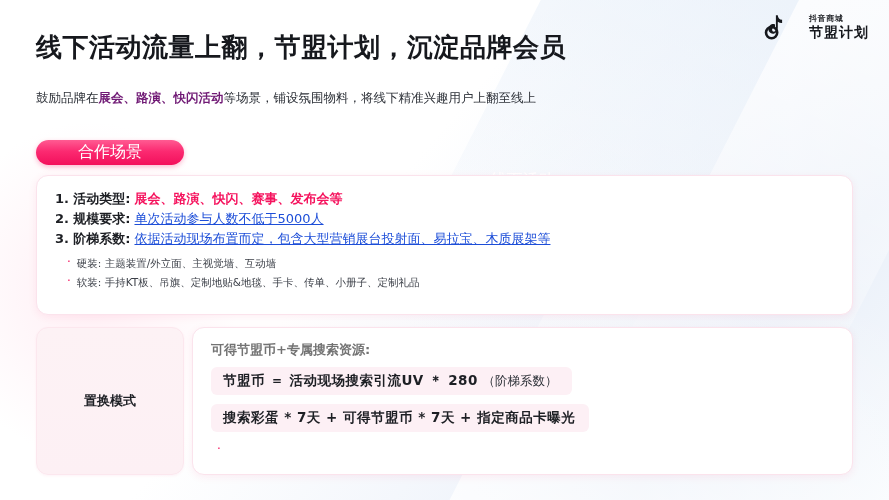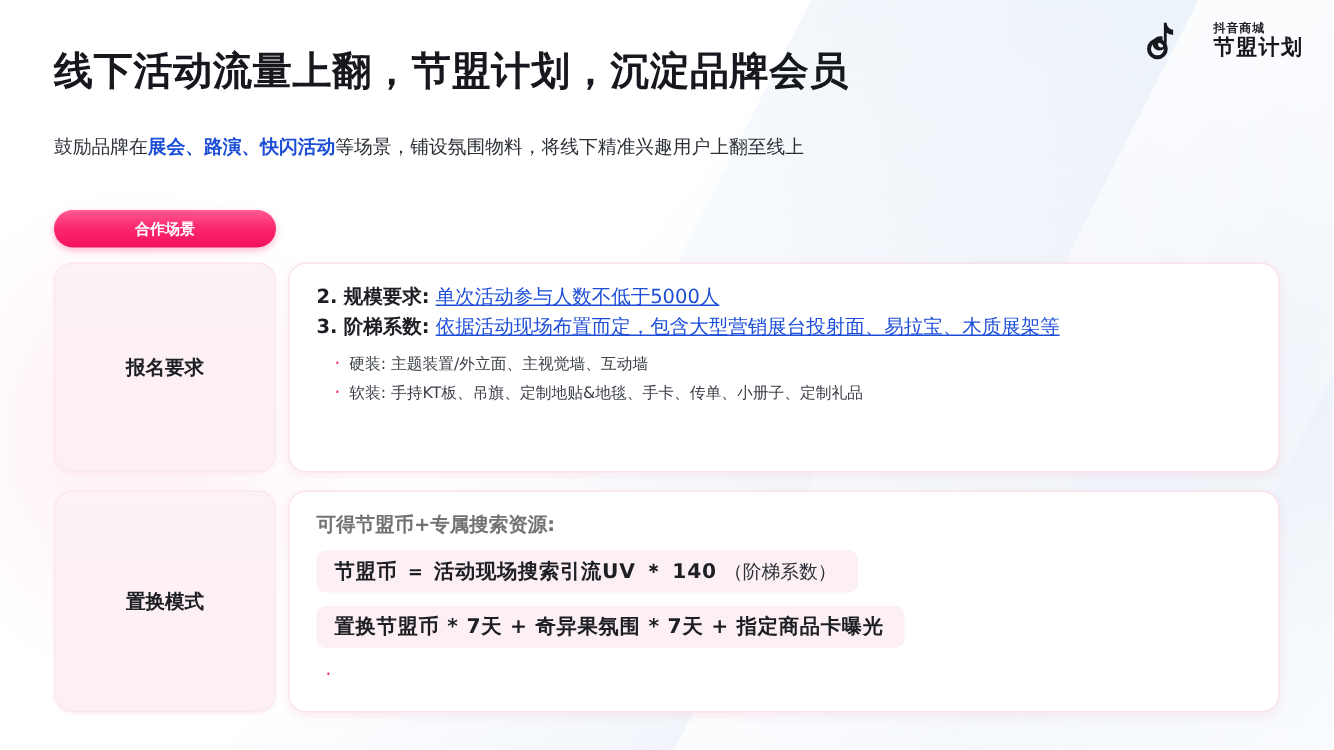--- a/index.html
+++ b/index.html
@@ -51,41 +51,41 @@
 
   #page-title{
     position:absolute; left:36px; top:30px;
     font-size:26px; font-weight:bold; color:#16181d;
     letter-spacing:.5px; white-space:nowrap;
   }
   #subtitle{
     position:absolute; left:36px; top:90px;
     font-size:12.5px; color:#2b2f36; white-space:nowrap;
   }
-  #subtitle .hl{ color:#1d4ed8; font-weight:bold; }
+  #subtitle .hl{ color:#701a75; font-weight:bold; }
 
   
   #logo{
     position:absolute; right:20px; top:14px;
     display:flex; align-items:center; gap:22px;
   }
   #logo-note{ width:24px; height:26px; flex:0 0 auto; }
   #logo-text{ display:flex; flex-direction:column; line-height:1; }
   #logo-sub{ font-size:8px; font-weight:bold; color:#1b1d22; letter-spacing:.6px; }
   #logo-main{ font-size:14px; font-weight:bold; color:#16181d; letter-spacing:1px; margin-top:2px; }
 
   
   #pill-row{
     position:absolute; left:36px; top:140px; width:817px; height:25px;
     display:flex; gap:8px; z-index:6;
   }
   .pill{
     border-radius:13px;
     background:linear-gradient(180deg,#ff5b92 0%,#fb2a71 45%,#f30f5b 100%);
-    color:#ffffff; font-size:10px; font-weight:bold;
+    color:#ffffff; font-size:16px; font-weight:normal;
     display:flex; align-items:center; justify-content:center;
     box-shadow:0 2px 5px rgba(243,15,91,.28);
     white-space:nowrap;
   }
   #pill-scene{ width:148px; }
   #pill-offline{ flex:1;margin-top:40px; }
 
   
   #body-area{
     position:absolute; left:36px; top:175px; width:817px; height:300px;
@@ -188,23 +188,27 @@
 </div>
 
 <div id="pill-row">
   <div class="pill" id="pill-scene">合作场景</div>
   <div class="pill" id="pill-offline">线下活动</div>
 </div>
 
 <div id="body-area">
 
   <div class="row" id="row-1">
-    <div class="side-label">报名要求</div>
     <div class="card">
 
+      <div class="num-item">
+        <span class="num">1.</span>
+        <span class="key">活动类型:</span>
+        <span class="val-pink">展会、路演、快闪、赛事、发布会等</span>
+      </div>
 
       <div class="num-item">
         <span class="num">2.</span>
         <span class="key">规模要求:</span>
         <span class="val">单次活动参与人数不低于5000人</span>
       </div>
 
       <div class="num-item">
         <span class="num">3.</span>
         <span class="key">阶梯系数:</span>
@@ -225,26 +229,26 @@
     </div>
   </div>
 
   <div class="row" id="row-2">
     <div class="side-label">置换模式</div>
     <div class="card">
 
       <div class="c2-head">可得节盟币+专属搜索资源:</div>
 
       <div class="formula">
-        <span class="lead">节盟币 ＝ 活动现场搜索引流UV ＊ 140</span>
+        <span class="lead">节盟币 ＝ 活动现场搜索引流UV ＊ 280</span>
         <span class="soft">（阶梯系数）</span>
       </div>
 
       <div class="formula">
-        <span class="lead">置换节盟币 * 7天 + 奇异果氛围 * 7天 + 指定商品卡曝光</span>
+        <span class="lead">搜索彩蛋 * 7天 + 可得节盟币 * 7天 + 指定商品卡曝光</span>
       </div>
 
       <div class="note-row">
         <span class="dot">·</span>
       </div>
 
     </div>
   </div>
 
 </div>

